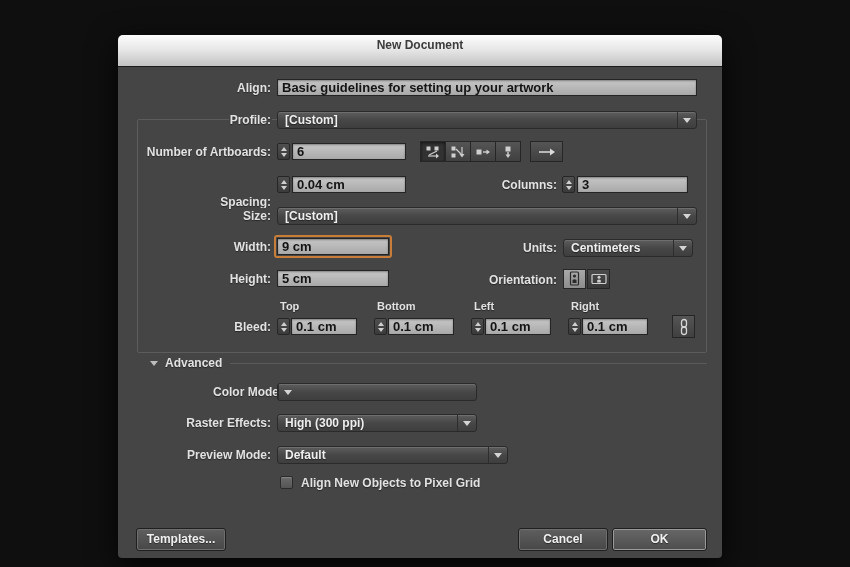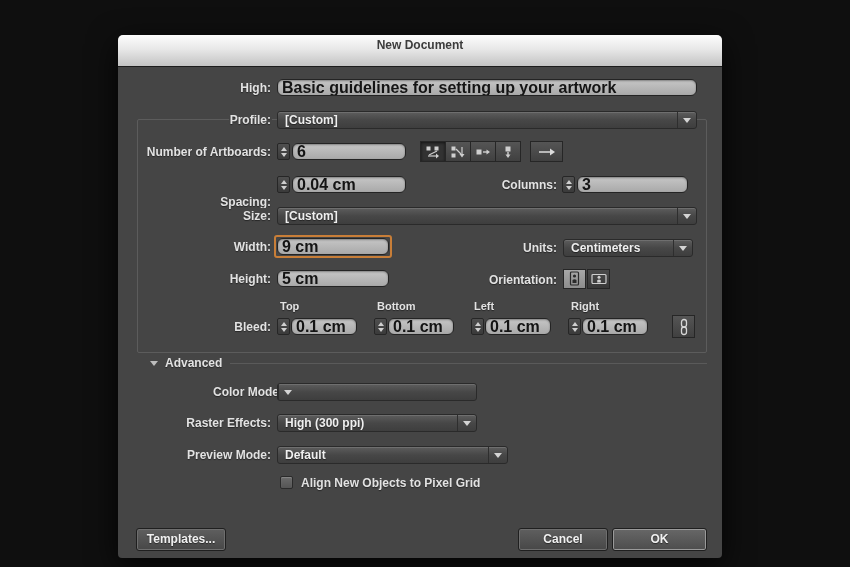--- a/index.html
+++ b/index.html
@@ -36,22 +36,22 @@
   .minilabel {
     position:absolute; height:13px; line-height:13px;
     font-size:11px; font-weight:700; color:#e2e2e2;
     text-shadow:0 1px 1px rgba(0,0,0,.45); white-space:nowrap;
   }
 
   .textfield {
     position:absolute; height:17px;
     background:linear-gradient(#c6c6c6,#a9a9a9);
     border:1px solid #242424;
-    border-radius:6px;
-    font-size:16px; font-weight:700; color:#141414;
+    border-radius:0;
+    font-size:13px; font-weight:700; color:#141414;
     line-height:15px; padding:0 4px;
     white-space:nowrap; overflow:hidden;
     box-shadow:inset 0 1px 2px rgba(0,0,0,.35);
   }
   .focus-ring {
     position:absolute; border:2px solid #c87e38; border-radius:3px;
     pointer-events:none;
   }
 
   .dropdown {
@@ -140,21 +140,21 @@
 </head>
 <body>
 
 <div id="stage">
   <div id="dialog">
 
     <div id="titlebar">
       <span>New Document</span>
     </div>
 
-    <div class="label" style="right:450px; top:45px;">High:</div>
+    <div class="label" style="right:450px; top:45px;">Align:</div>
     <div class="textfield" style="left:159px; top:44px; width:420px;">Basic guidelines for setting up your artwork</div>
 
     <div class="groupbox"></div>
 
     <div class="label" style="right:450px; top:77px;">Profile:</div>
     <div class="dropdown" style="left:159px; top:76px; width:420px;">
       <span class="dd-value">[Custom]</span>
       <span class="dd-arrow-zone">
           <span class="dd-caret"></span>
         </span>

